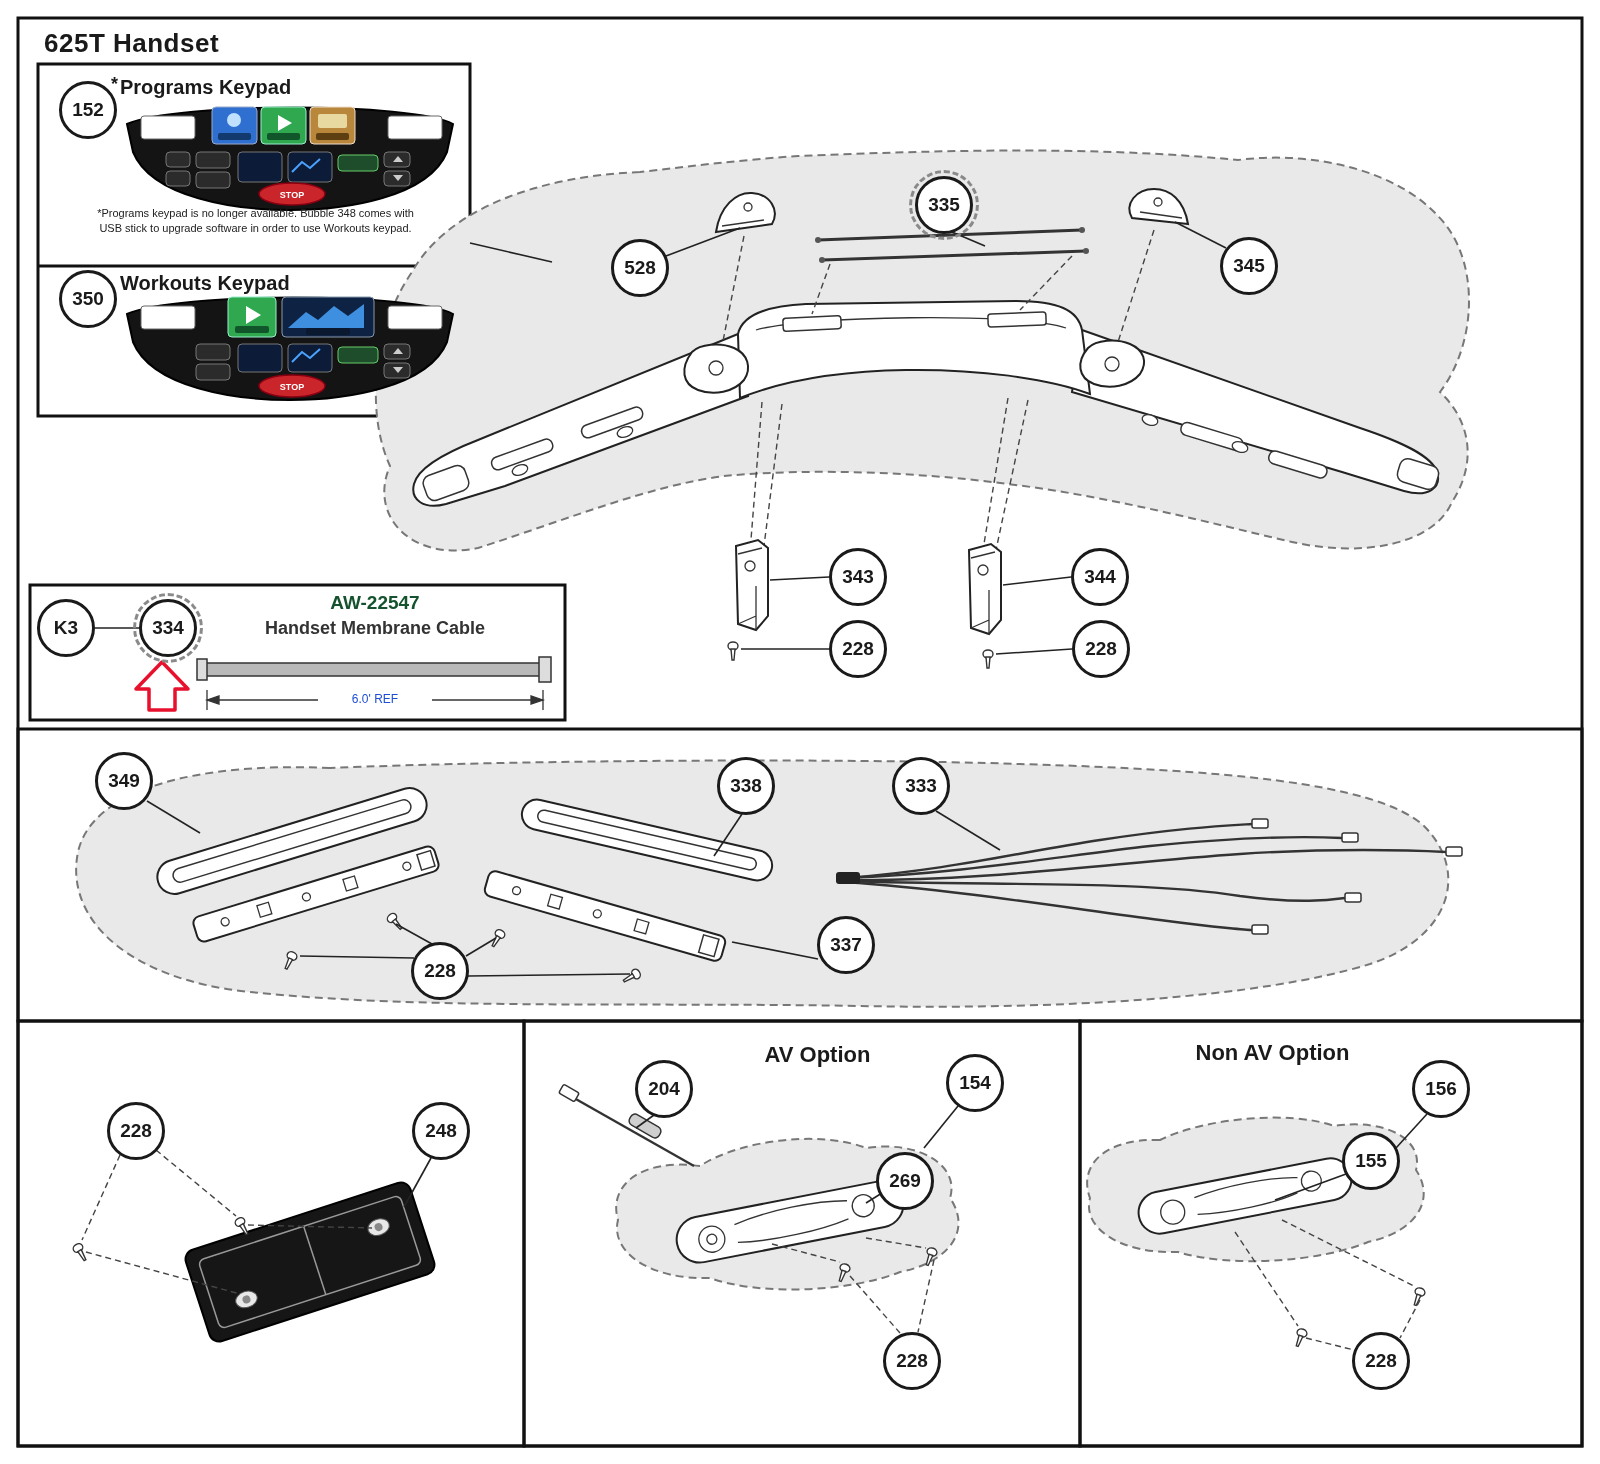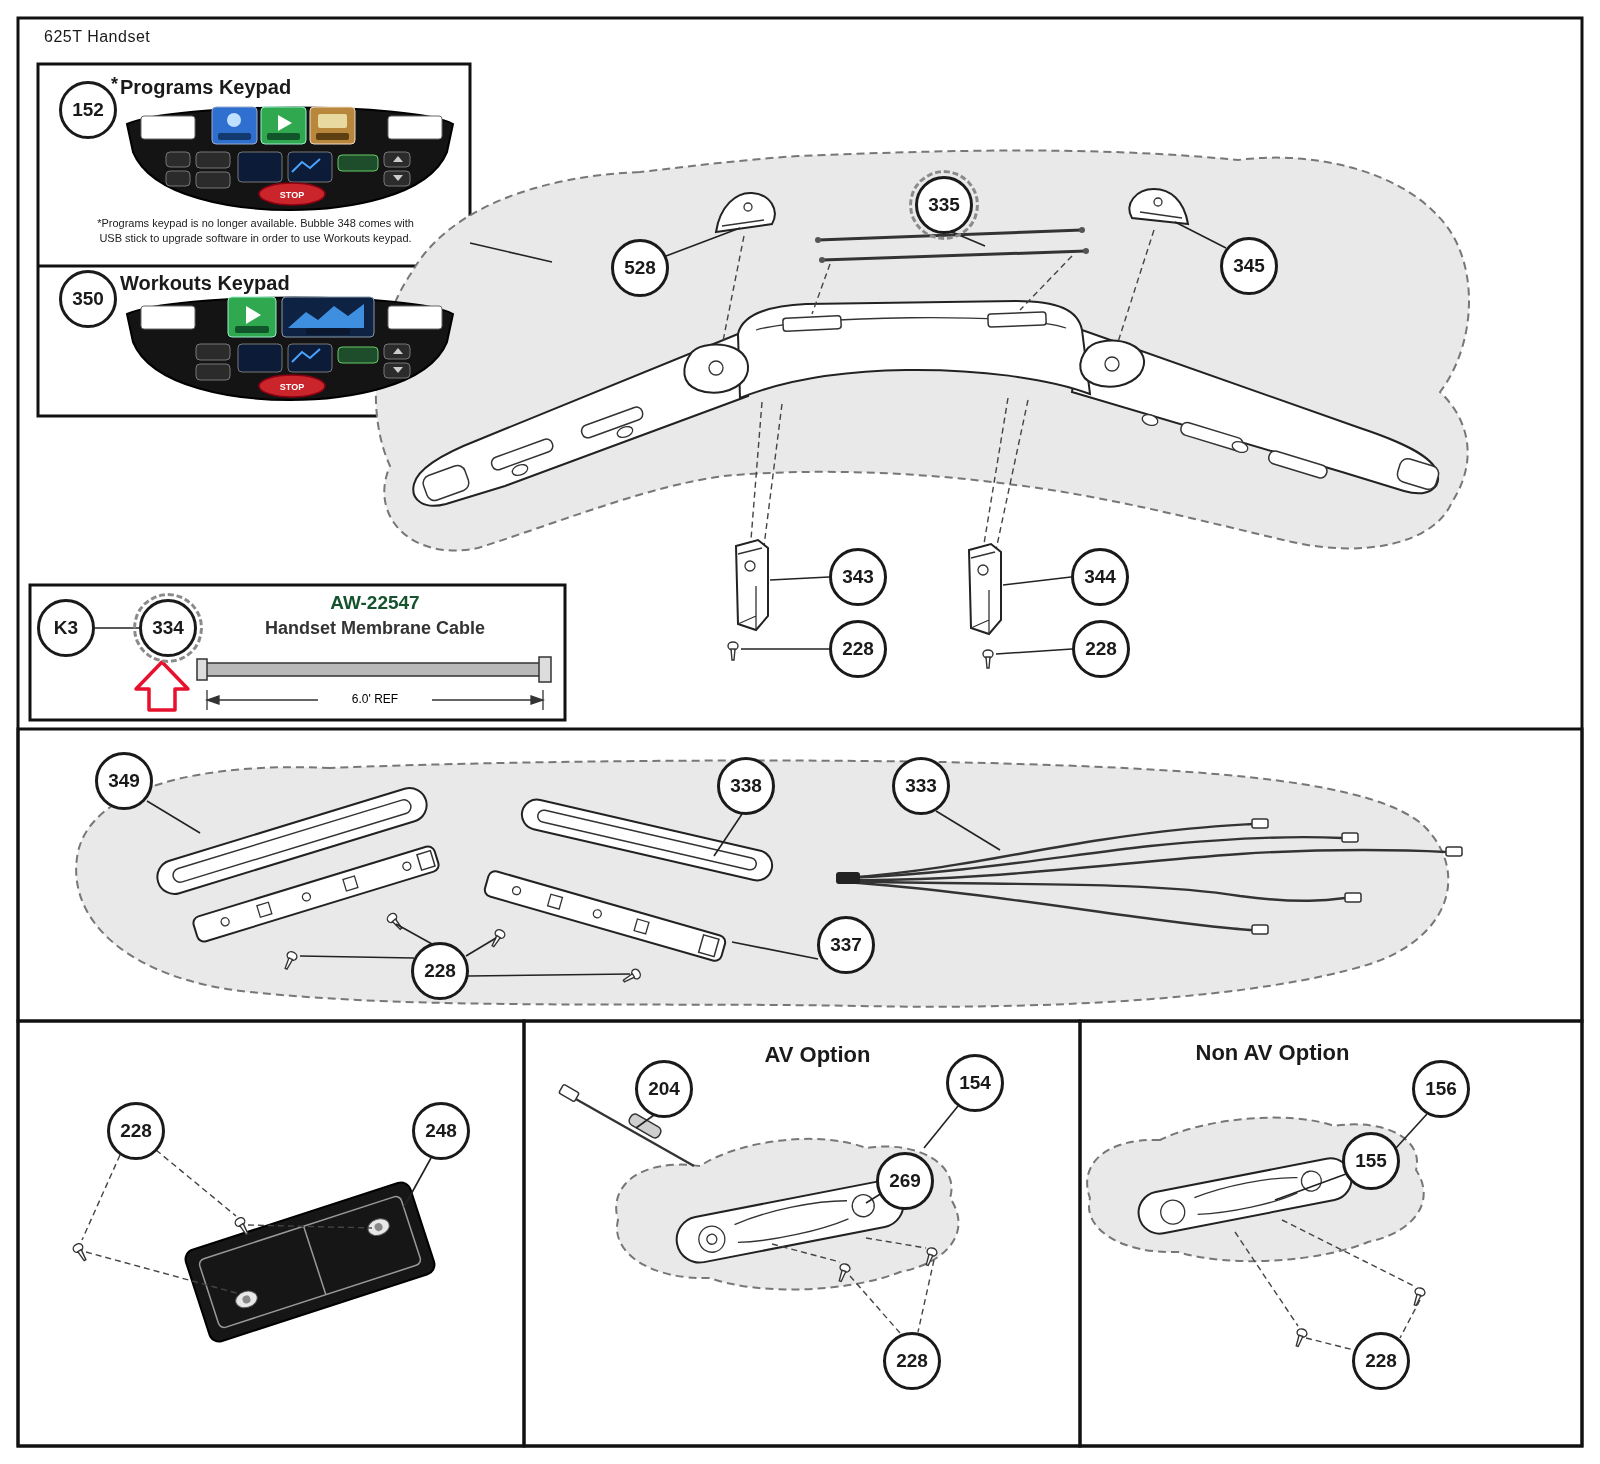--- a/index.html
+++ b/index.html
@@ -24,26 +24,26 @@
   .rod-end{fill:#555}
   .wire{fill:none;stroke:#333;stroke-width:2.4}
   .conn{fill:#fff;stroke:#333;stroke-width:1.5}
   .dim{stroke:#333;stroke-width:1.3}
   .screw-g ellipse,.screw-g path{fill:#fff;stroke:#333;stroke-width:1.4}
   .red-arrow{fill:#fff;stroke:#e8112d;stroke-width:3.5;stroke-linejoin:round}
   .stop-text{font:bold 9px "Liberation Sans",sans-serif;fill:#fff;text-anchor:middle}
 
   
   .txt{position:absolute;z-index:2}
-  .page-title{font-size:16px;font-weight:normal;letter-spacing:.5px}
+  .page-title{font-size:26px;font-weight:bold;letter-spacing:.5px}
   .panel-title{font-size:20px;font-weight:bold;text-align:left}
   .note{font-size:11px;line-height:1.4;text-align:center;color:#222}
   .part-no{font-size:19px;font-weight:bold;text-align:center;color:#14532d}
   .part-nm{font-size:18px;font-weight:bold;text-align:center;color:#333}
-  .dim-label{font-size:12px;text-align:center;color:#000000}
+  .dim-label{font-size:12px;text-align:center;color:#1d4ed8}
   .section-title{font-size:22px;font-weight:bold;text-align:center}
   .callout{position:absolute;width:58px;height:58px;border:3px solid #1a1a1a;border-radius:50%;
            background:#fff;display:flex;align-items:center;justify-content:center;
            font-weight:bold;font-size:19px;z-index:3}
   .ringed::after{content:"";position:absolute;inset:-9px;border:3px dashed #8a8a8a;border-radius:50%}
   .ast{position:absolute;top:-10px;right:-4px;font-size:18px;font-weight:bold}
 </style>
 </head>
 <body>
 
@@ -367,21 +367,21 @@
     <line class="proj" x1="1306" y1="1338" x2="1354" y2="1350"></line>
     <line class="proj" x1="1420" y1="1300" x2="1400" y2="1338"></line>
     <line class="leader" x1="1427" y1="1114" x2="1396" y2="1148"></line>
     <line class="leader" x1="1346" y1="1174" x2="1275" y2="1200"></line>
   </g>
 </svg>
 
 <div class="txt page-title" style="left:44px;top:28px">625T Handset</div>
 <div class="txt panel-title" style="left:120px;top:76px;width:345px">Programs Keypad</div>
 <div class="txt panel-title" style="left:120px;top:272px;width:345px">Workouts Keypad</div>
-<div class="txt note" style="left:48px;top:216px;width:415px">
+<div class="txt note" style="left:48px;top:206px;width:415px">
   <div>*Programs keypad is no longer available.  Bubble 348 comes with</div>
   <div>USB stick to upgrade software in order to use Workouts keypad.</div>
 </div>
 <div class="txt part-no" style="left:200px;top:592px;width:350px">AW-22547</div>
 <div class="txt part-nm" style="left:200px;top:618px;width:350px">Handset Membrane Cable</div>
 <div class="txt dim-label" style="left:322px;top:692px;width:106px">6.0' REF</div>
 <div class="txt section-title" style="left:650px;top:1042px;width:335px">AV Option</div>
 <div class="txt section-title" style="left:1095px;top:1040px;width:355px">Non AV Option</div>
 
 <div class="callout" style="left:59px;top:81px">

